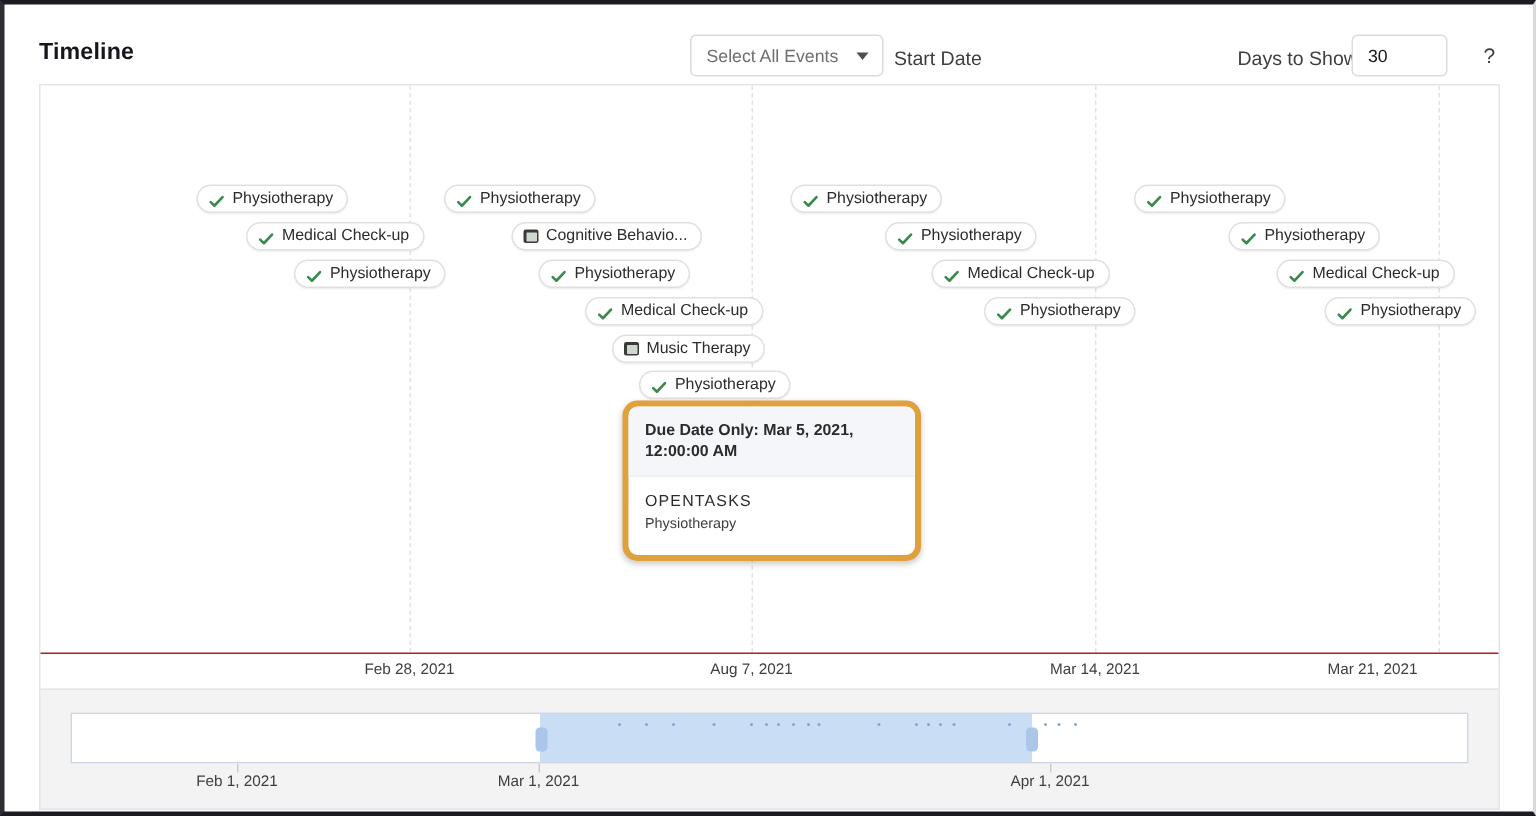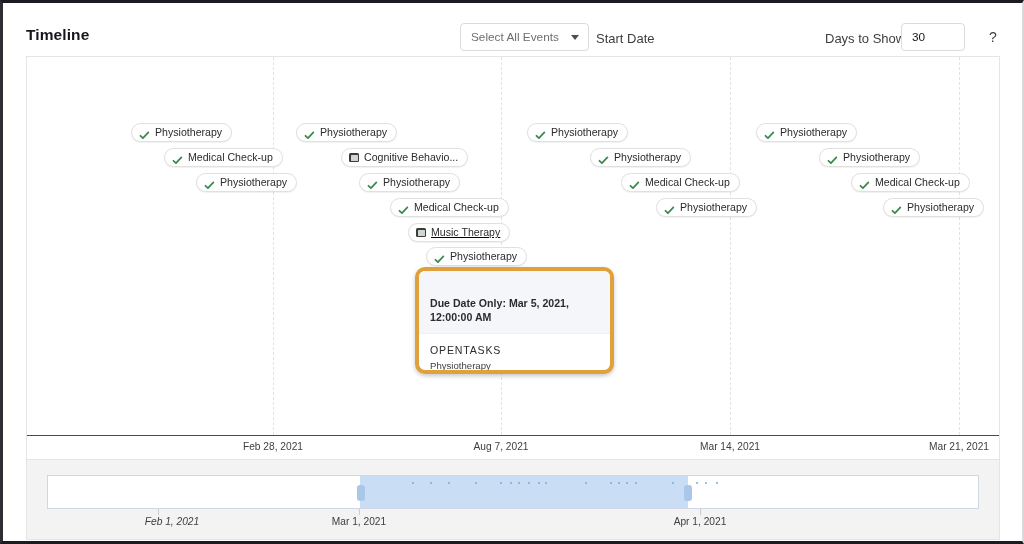--- a/index.html
+++ b/index.html
@@ -206,21 +206,21 @@
     height: 107px;
     box-sizing: border-box;
     border: 4px solid #e0a03c;
     border-radius: 10px;
     background: #ffffff;
     box-shadow: 0 2px 4px rgba(0,0,0,.22);
     overflow: hidden;
   }
   #tooltip-header {
     background: #f4f6f9;
-    padding: 25px 11px 9px 11px;
+    padding: 9px 11px 9px 11px;
     border-bottom: 1px solid #eef0f3;
   }
   #tooltip-date {
     font-size: 10.6px;
     font-weight: bold;
     color: #2b2b2b;
     line-height: 14px;
   }
   #tooltip-body {
     padding: 10px 11px 0 11px;
@@ -390,21 +390,21 @@
                 <path d="M1.6 6.3 L4.3 8.9 L10.2 2.6" stroke="#3a8a4d" stroke-width="1.9" stroke-linecap="round" stroke-linejoin="round"></path>
               </svg></span>
             <span class="pill-label">Physiotherapy</span>
           </div>
           <div class="event-pill" style="left: 363px; top: 141px;">
             <span class="icon-check"><svg width="11" height="11" viewBox="0 0 12 12" fill="none">
                 <path d="M1.6 6.3 L4.3 8.9 L10.2 2.6" stroke="#3a8a4d" stroke-width="1.9" stroke-linecap="round" stroke-linejoin="round"></path>
               </svg></span>
             <span class="pill-label">Medical Check-up</span>
           </div>
-          <div class="event-pill" style="left: 381px; top: 166px; text-decoration: underline;">
+          <div class="event-pill" style="left: 381px; top: 166px;">
             <span class="icon-event"></span>
             <span class="pill-label">Music Therapy</span>
           </div>
           <div class="event-pill" style="left: 399px; top: 190px;">
             <span class="icon-check"><svg width="11" height="11" viewBox="0 0 12 12" fill="none">
                 <path d="M1.6 6.3 L4.3 8.9 L10.2 2.6" stroke="#3a8a4d" stroke-width="1.9" stroke-linecap="round" stroke-linejoin="round"></path>
               </svg></span>
             <span class="pill-label">Physiotherapy</span>
           </div>
           <div class="event-pill" style="left: 500px; top: 66px;">
@@ -465,21 +465,21 @@
           <div id="tooltip-category">OPENTASKS</div>
           <div id="tooltip-detail">Physiotherapy</div>
         </div>
       </div>
     </div>
 
     <div id="axis-row">
         <div class="axis-tick-label" style="left: 246px;">Feb 28, 2021</div>
         <div class="axis-tick-label" style="left: 474px;">Aug 7, 2021</div>
         <div class="axis-tick-label" style="left: 703px;">Mar 14, 2021</div>
-        <div class="axis-tick-label" style="left: 932px;">Mar 21, 2021</div>
+        <div class="axis-tick-label" style="left: 888px;">Mar 21, 2021</div>
       </div>
   </div>
 
   <div id="navigator">
     <div id="nav-track">
       <div id="nav-selection" style="left: 312px; width: 328px; background: rgb(201, 221, 245);"></div>
       <div id="nav-dots">
           <div class="nav-dot" style="left: 364px;"></div>
           <div class="nav-dot" style="left: 382px;"></div>
           <div class="nav-dot" style="left: 400px;"></div>
@@ -498,21 +498,21 @@
           <div class="nav-dot" style="left: 624px;"></div>
           <div class="nav-dot" style="left: 648px;"></div>
           <div class="nav-dot" style="left: 657px;"></div>
           <div class="nav-dot" style="left: 668px;"></div>
         </div>
       <div class="nav-handle" id="nav-handle-left" style="left: 309px;"></div>
       <div class="nav-handle" id="nav-handle-right" style="left: 636px;"></div>
     </div>
     <div id="nav-axis">
         <div class="nav-tick" style="left: 111px;"></div>
-        <div class="nav-axis-label" style="left: 125px; font-style: italic;">Feb 1, 2021</div>
+        <div class="nav-axis-label" style="left: 111px;">Feb 1, 2021</div>
         <div class="nav-tick" style="left: 312px;"></div>
         <div class="nav-axis-label" style="left: 312px;">Mar 1, 2021</div>
         <div class="nav-tick" style="left: 653px;"></div>
         <div class="nav-axis-label" style="left: 653px;">Apr 1, 2021</div>
       </div>
   </div>
 
 </div>
 
 </body></html>

